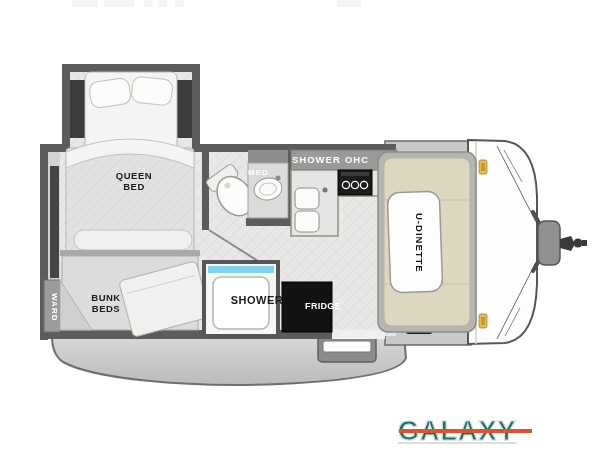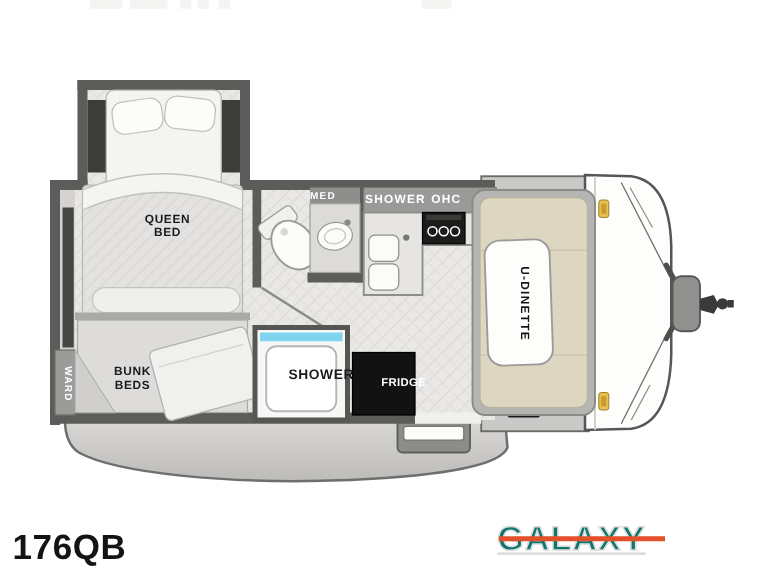--- a/index.html
+++ b/index.html
@@ -6,21 +6,21 @@
   #stage{position:relative;width:614px;height:460px;background:#ffffff;overflow:hidden;
          font-family:"Liberation Sans",sans-serif;}
   #plan-svg{position:absolute;left:0;top:0;}
   .lbl{position:absolute;color:#1b1b1b;font-weight:bold;text-align:center;line-height:1.15;
        letter-spacing:.5px;white-space:pre;}
   .lbl.white{color:#ffffff;}
   .vert{writing-mode:vertical-rl;text-align:center;letter-spacing:1px;}
   #queen-label{left:97px;top:171px;width:74px;font-size:9.5px;}
   #bunk-label{left:76px;top:293px;width:60px;font-size:9.5px;}
   #ward-label{left:44px;top:283px;width:15px;height:48px;font-size:8px;letter-spacing:1px;}
-  #med-label{left:248px;top:152px;width:16px;font-size:8px;letter-spacing:1px;}
+  #med-label{left:248px;top:168px;width:16px;font-size:8px;letter-spacing:1px;}
   #micro-label{left:292px;top:155px;width:44px;font-size:9.5px;letter-spacing:1px;}
   #ohc-label{left:338px;top:155px;width:38px;font-size:9.5px;letter-spacing:1px;}
   #shower-label{left:224px;top:294px;width:66px;font-size:11px;}
   #fridge-label{left:282px;top:301px;width:50px;font-size:9px;letter-spacing:.3px;margin-left:16px;}
   #dinette-label{left:406px;top:197px;width:18px;height:92px;font-size:9.5px;color:#151515;}
   #model-label{left:10px;top:422px;font-size:28px;letter-spacing:.5px;color:#141414;}
   #logo{position:absolute;left:396px;top:384px;width:210px;height:64px;}
   #logo-galaxy{position:absolute;left:2px;top:32px;font-size:27px;font-weight:bold;
        color:#0f766e;-webkit-text-stroke:1.2px #dedede;text-shadow:0 0 1px #e3e3e3;
        letter-spacing:1px;text-decoration:underline;}
@@ -199,20 +199,19 @@
 
 <div class="lbl" id="queen-label"><span>QUEEN</span><br><span>BED</span></div>
 <div class="lbl" id="bunk-label"><span>BUNK</span><br><span>BEDS</span></div>
 <div class="lbl white vert" id="ward-label">WARD</div>
 <div class="lbl white" id="med-label">MED</div>
 <div class="lbl white" id="micro-label">SHOWER</div>
 <div class="lbl white" id="ohc-label">OHC</div>
 <div class="lbl" id="shower-label">SHOWER</div>
 <div class="lbl white" id="fridge-label">FRIDGE</div>
 <div class="lbl vert" id="dinette-label">U-DINETTE</div>
-<div class="lbl" id="model-label">176QB</div>
 
 <div id="logo">
   <div id="logo-galaxy">GALAXY</div>
   <div id="logo-underline"></div>
 </div>
 
 </div>
 
 </body></html>

